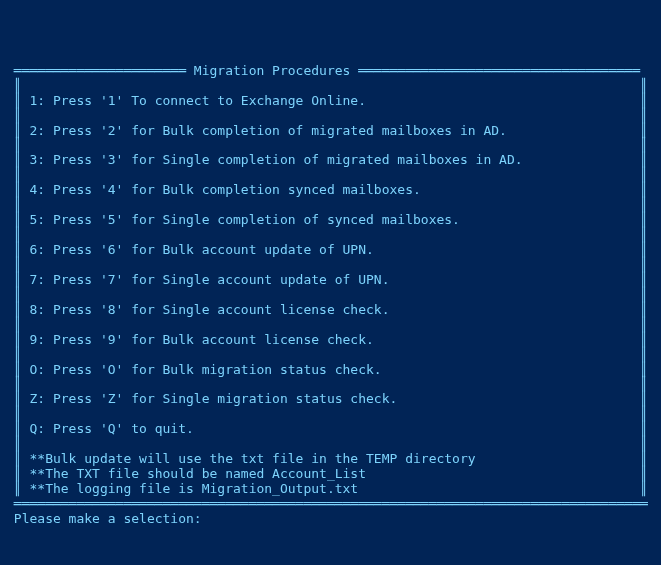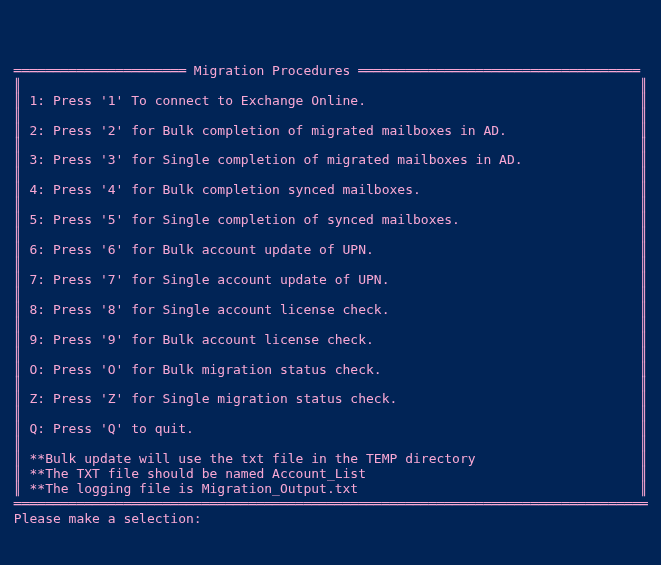--- a/index.html
+++ b/index.html
@@ -13,21 +13,21 @@
       font-family: 'Lucida Console', 'Consolas', monospace;
       font-size: 13px;
       line-height: 1.15;
       padding: 4px 6px;
       width: 661px;
       height: 565px;
       overflow: hidden;
       white-space: pre;
     }
     .menu-line {
-      color: #f9a8d4;
+      color: #7dd3fc;
     }
   </style>
 </head>
 <body>
 
 
 
 <div id="terminal"><div class="menu-line"> ══════════════════════ Migration Procedures ════════════════════════════════════</div><div class="menu-line"> ║                                                                               ║</div><div class="menu-line"> ║ 1: Press '1' To connect to Exchange Online.                                   ║</div><div class="menu-line"> ║                                                                               ║</div><div class="menu-line"> ║ 2: Press '2' for Bulk completion of migrated mailboxes in AD.                 ║</div><div class="menu-line"> ║                                                                               ║</div><div class="menu-line"> ║ 3: Press '3' for Single completion of migrated mailboxes in AD.               ║</div><div class="menu-line"> ║                                                                               ║</div><div class="menu-line"> ║ 4: Press '4' for Bulk completion synced mailboxes.                            ║</div><div class="menu-line"> ║                                                                               ║</div><div class="menu-line"> ║ 5: Press '5' for Single completion of synced mailboxes.                       ║</div><div class="menu-line"> ║                                                                               ║</div><div class="menu-line"> ║ 6: Press '6' for Bulk account update of UPN.                                  ║</div><div class="menu-line"> ║                                                                               ║</div><div class="menu-line"> ║ 7: Press '7' for Single account update of UPN.                                ║</div><div class="menu-line"> ║                                                                               ║</div><div class="menu-line"> ║ 8: Press '8' for Single account license check.                                ║</div><div class="menu-line"> ║                                                                               ║</div><div class="menu-line"> ║ 9: Press '9' for Bulk account license check.                                  ║</div><div class="menu-line"> ║                                                                               ║</div><div class="menu-line"> ║ O: Press 'O' for Bulk migration status check.                                 ║</div><div class="menu-line"> ║                                                                               ║</div><div class="menu-line"> ║ Z: Press 'Z' for Single migration status check.                               ║</div><div class="menu-line"> ║                                                                               ║</div><div class="menu-line"> ║ Q: Press 'Q' to quit.                                                         ║</div><div class="menu-line"> ║                                                                               ║</div><div class="menu-line"> ║ **Bulk update will use the txt file in the TEMP directory                     ║</div><div class="menu-line"> ║ **The TXT file should be named Account_List                                   ║</div><div class="menu-line"> ║ **The logging file is Migration_Output.txt                                    ║</div><div class="menu-line"> ═════════════════════════════════════════════════════════════════════════════════</div><div class="menu-line"></div><div class="menu-line"></div><div class="menu-line"> Please make a selection:</div></div>
 
 

